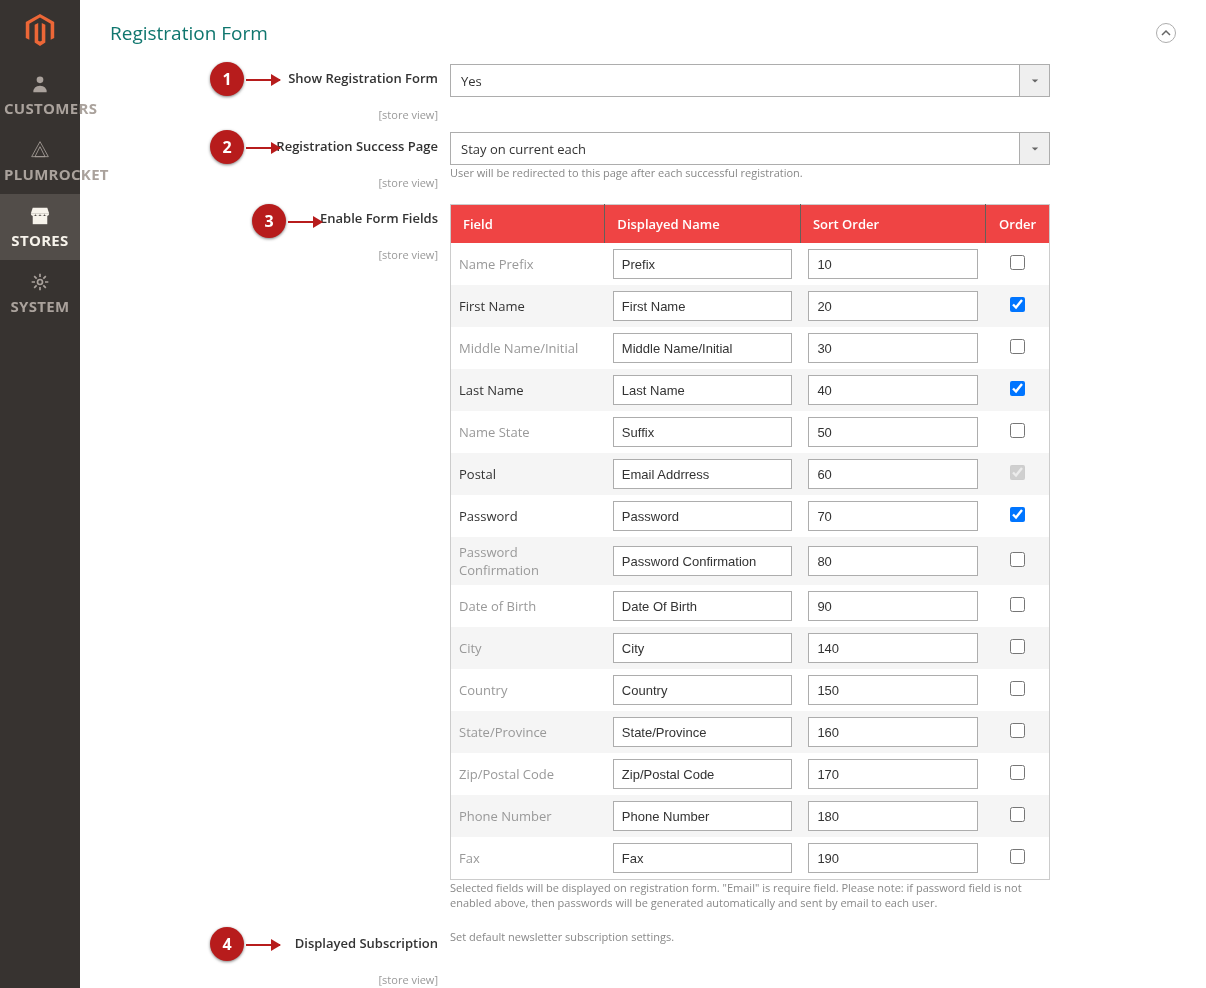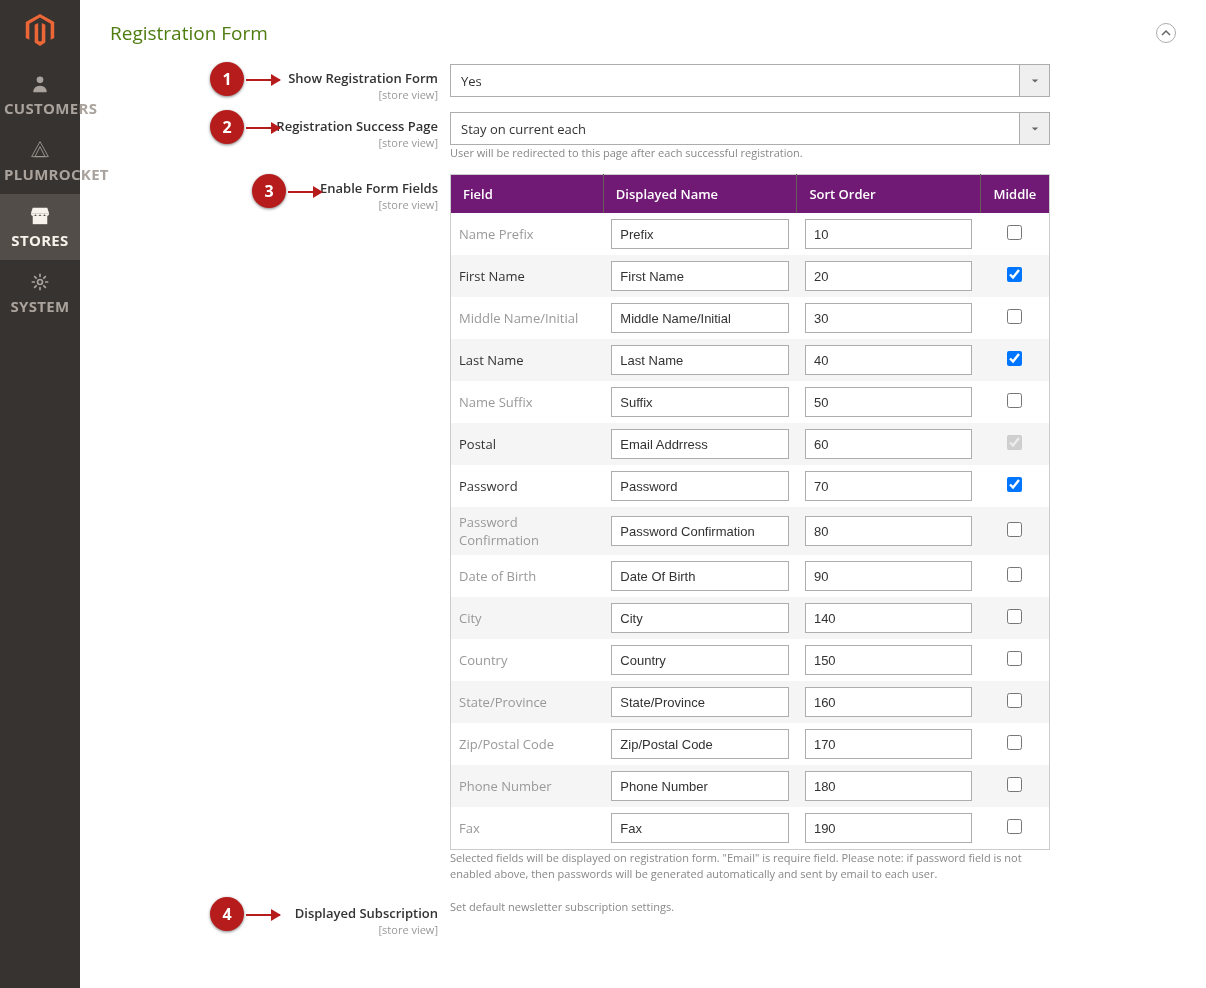--- a/index.html
+++ b/index.html
@@ -36,21 +36,21 @@
   .nav-label { display:block; margin-top:2px; text-transform: uppercase; font-size: 15px; font-weight: bold; }
   .main {
     margin-left: 80px;
     padding: 14px 30px 40px 30px;
   }
   .section-header {
     display:flex; align-items:center; justify-content:space-between;
     padding: 6px 0 18px 0;
   }
   .section-title {
-    font-size: 19px; color:#4d7c0f; font-weight:400;
+    font-size: 19px; color:#0f766e; font-weight:400;
   }
   .collapse-circle {
     width:20px; height:20px; border:1px solid #adadad; border-radius:50%;
     display:flex; align-items:center; justify-content:center;
     cursor:pointer; color:#666;
   }
   .form-row {
     display:flex; align-items:flex-start;
     margin-bottom: 10px;
     min-height: 30px;
@@ -59,21 +59,21 @@
   .label-col {
     width: 340px;
     text-align: right;
     padding-right: 12px;
     padding-top: 5px;
     font-weight:600;
     font-size: 13px;
     color:#333;
   }
   .label-scope {
-    display:block; font-size:11px; color:#999; font-weight:400;
+    display:block; font-size:11px; color:#999; font-weight:400;margin-top:20px;
   }
   .input-col { flex:1; max-width: 600px; position: relative; }
   .select-box {
     width:100%; height:33px;
     border:1px solid #adadad;
     background:#fff;
     display:flex; align-items:center;
     padding:0 10px;
     font-size:13px;
     position: relative;
@@ -101,21 +101,21 @@
     content:''; position:absolute; right:-1px; top:-5px;
     border-left:10px solid #b71c1c;
     border-top:6px solid transparent;
     border-bottom:6px solid transparent;
   }
   table.fields {
     width:100%; border-collapse:collapse;
     border:1px solid #ccc;
   }
   table.fields th {
-    background:#701a75; color:#fff; font-weight:600;
+    background:#ef4444; color:#fff; font-weight:600;
     text-align:left; padding:10px 12px; font-size:13px;
     border-right:1px solid #655f59;
   }
   table.fields th:last-child { border-right:none; text-align:center; }
   table.fields td {
     padding:6px 8px;
     font-size:13px;
     color:#999;
     vertical-align: middle;
   }
@@ -230,21 +230,21 @@
       <span>Enable Form Fields</span>
       <span class="label-scope">[store view]</span>
     </div>
     <div class="input-col">
       <table class="fields">
         <thead>
           <tr>
             <th class="col-field">Field</th>
             <th class="col-name">Displayed Name</th>
             <th class="col-sort">Sort Order</th>
-            <th class="col-enable">Middle</th>
+            <th class="col-enable">Order</th>
           </tr>
         </thead>
         <tbody id="fields-tbody">
             <tr>
               <td class="">Name Prefix</td>
               <td><input type="text" class="cell-input" value="Prefix" style=""></td>
               <td><input type="text" class="cell-input" value="10" style=""></td>
               <td class="col-enable" style="text-align: center;"><input type="checkbox" style=""></td>
             </tr>
             <tr>
@@ -259,21 +259,21 @@
               <td><input type="text" class="cell-input" value="30" style=""></td>
               <td class="col-enable" style="text-align: center;"><input type="checkbox" style=""></td>
             </tr>
             <tr>
               <td class="active-label">Last Name</td>
               <td><input type="text" class="cell-input" value="Last Name" style=""></td>
               <td><input type="text" class="cell-input" value="40" style=""></td>
               <td class="col-enable" style="text-align: center;"><input type="checkbox" checked="" style=""></td>
             </tr>
             <tr>
-              <td class="">Name Suffix</td>
+              <td class="">Name State</td>
               <td><input type="text" class="cell-input" value="Suffix" style=""></td>
               <td><input type="text" class="cell-input" value="50" style=""></td>
               <td class="col-enable" style="text-align: center;"><input type="checkbox" style=""></td>
             </tr>
             <tr>
               <td class="active-label">Postal</td>
               <td><input type="text" class="cell-input" value="Email Addrress" style=""></td>
               <td><input type="text" class="cell-input" value="60" style=""></td>
               <td class="col-enable" style="text-align: center;"><input type="checkbox" disabled="" checked="" style=""></td>
             </tr>

